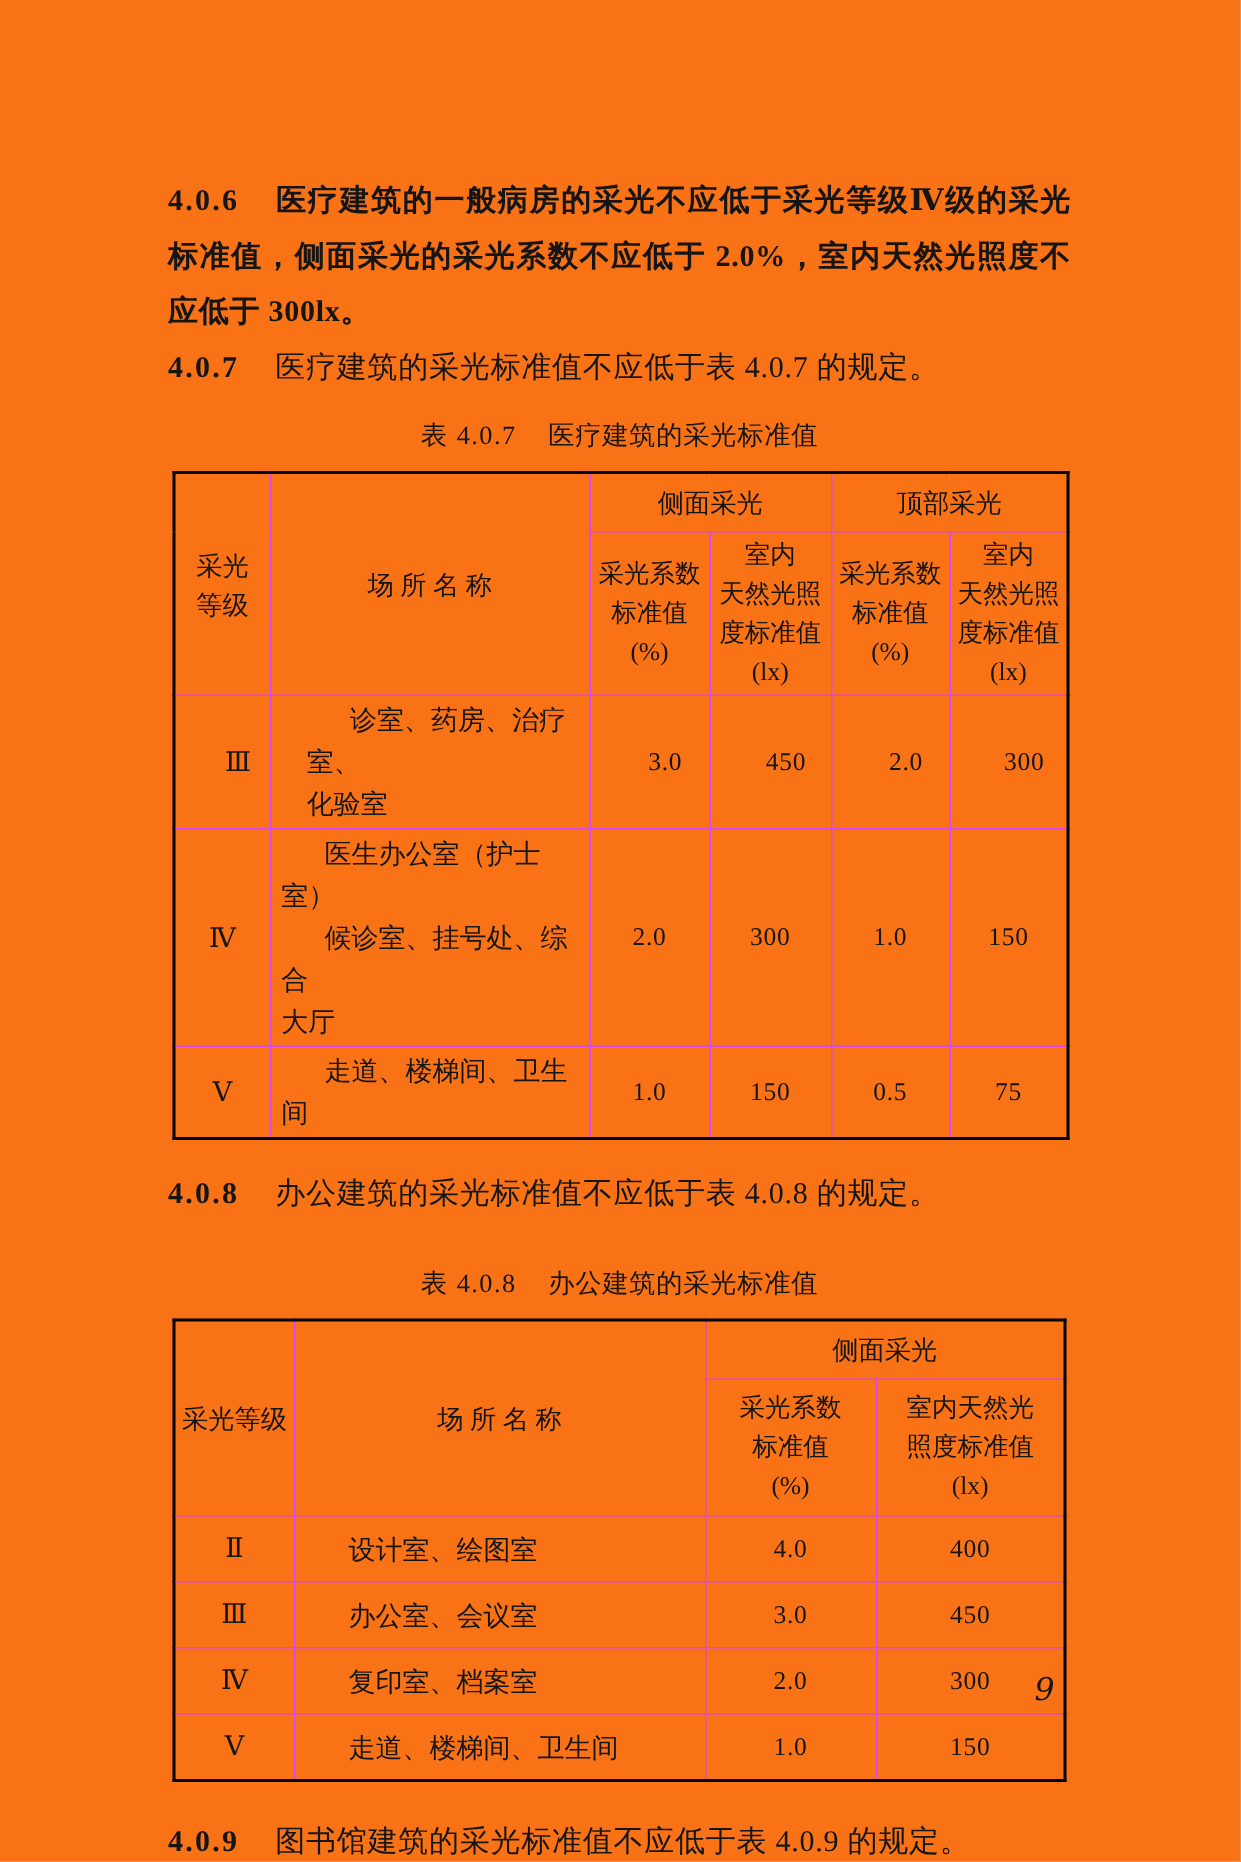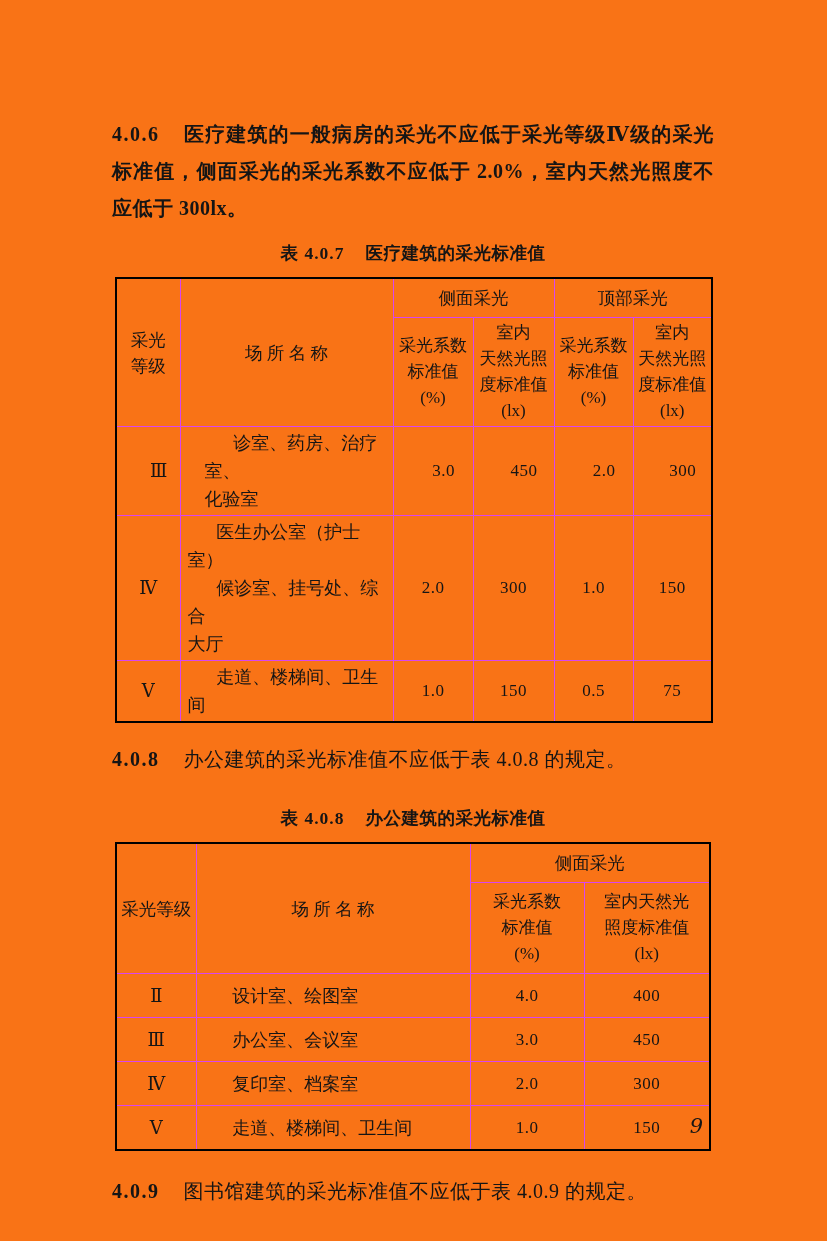--- a/index.html
+++ b/index.html
@@ -32,21 +32,21 @@
     margin-right: 1.2em;
     letter-spacing: 1.5px;
   }
   .clause.mandatory { font-weight: bold; }
   .clause + .clause { margin-top: 0; }
 
   .tbl-title {
     margin: 14px 0 12px 0;
     text-align: center;
     font-size: 17.5px;
-    font-weight: bold;
+    font-weight: normal;
     letter-spacing: 0.5px;
   }
   .tbl-title .tnum { margin-right: 1.2em; letter-spacing: 1px; }
 
   .tblwrap { width: 596px; margin: 0 auto; }
   table {
     border-collapse: collapse;
     table-layout: fixed;
     width: 596px;
     border: 2px solid #000;
@@ -98,20 +98,23 @@
 </head>
 <body>
 
 <div class="page">
   <div class="content">
 
     <p class="clause mandatory">
       <span class="cnum">4.0.6</span><span>医疗建筑的一般病房的采光不应低于采光等级Ⅳ级的采光标准值，侧面采光的采光系数不应低于 2.0%，室内天然光照度不应低于 300lx。</span>
     </p>
 
+    <p class="clause">
+      <span class="cnum">4.0.7</span><span>医疗建筑的采光标准值不应低于表 4.0.7 的规定。</span>
+    </p>
 
     <div class="tbl-title">
       <span class="tnum">表 4.0.7</span><span>医疗建筑的采光标准值</span>
     </div>
 
     <div class="tblwrap">
       <table id="table407">
         <colgroup>
           <col style="width:64px">
             <col style="width:213px">

